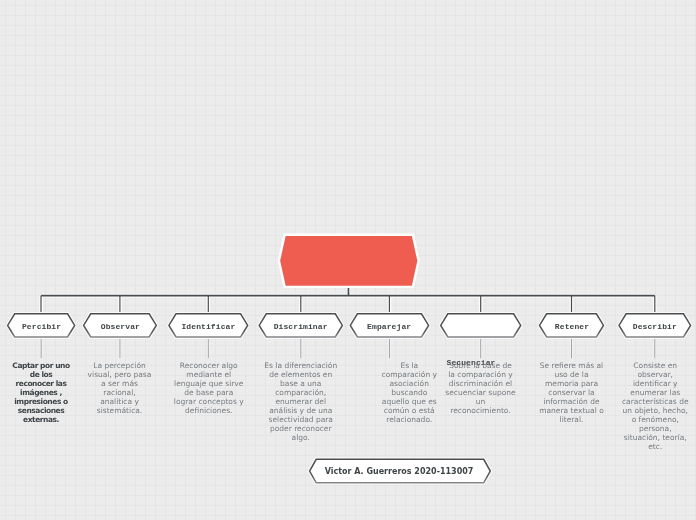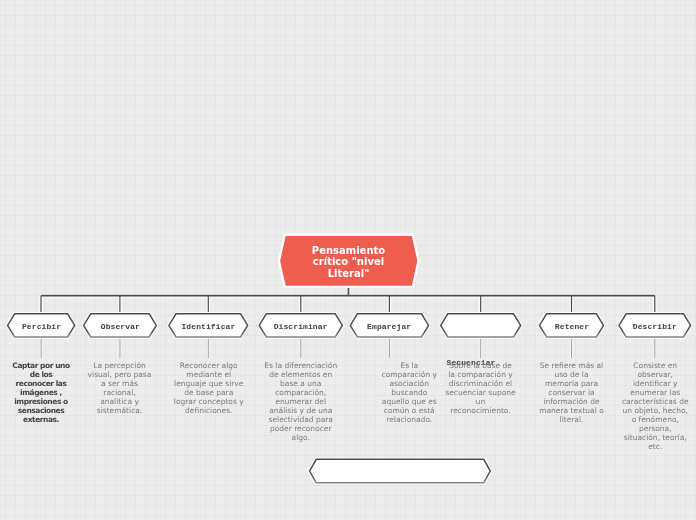--- a/index.html
+++ b/index.html
@@ -108,37 +108,35 @@
       <path class="hexshape" d="M626.1 313.75 L683.5 313.75 L690.6 325.38 L683.5 337.0 L626.1 337.0 L619 325.38 Z"></path>
       <path class="hexshape" d="M316.2 459.3 L483.7 459.3 L490.3 471.05 L483.7 482.8 L316.2 482.8 L309.6 471.05 Z"></path>
     </g>
 
     <g id="root-group">
       <path id="root-outline" d="M283.6 233.6 L413.9 233.6 L419.65 260.8 L413.9 288 L283.6 288 L277.85 260.8 Z"></path>
       <path id="root-body" d="M285.65 235.9 L411.85 235.9 L417.35 260.8 L411.85 285.7 L285.65 285.7 L280.15 260.8 Z"></path>
     </g>
   </svg>
 
-  <div class="root-label">Pensamiento
-crítico "nivel
-Literal"</div>
 
   <div id="branch-labels">
     <div class="hlabel" style="left:7.6px;width:67.1px;">Percibir</div>
     <div class="desc bold" style="left:10.15px;width:62px;">Captar por uno de los reconocer las imágenes , impresiones o sensaciones externas.</div>
     <div class="hlabel" style="left:83.6px;width:72.7px;">Observar</div>
     <div class="desc" style="left:87.45px;width:65px;">La percepción visual, pero pasa a ser más racional, analítica y sistemática.</div>
     <div class="hlabel" style="left:168.9px;width:78.8px;">Identificar</div>
     <div class="desc" style="left:172.55px;width:71.5px;">Reconocer algo mediante el lenguaje que sirve de base para lograr conceptos y definiciones.</div>
     <div class="hlabel" style="left:259.2px;width:83.2px;">Discriminar</div>
     <div class="desc" style="left:262.05px;width:77.5px;">Es la diferenciación de elementos en base a una comparación, enumerar del análisis y de una selectividad para poder reconocer algo.</div>
     <div class="hlabel" style="left:350.3px;width:78.3px;">Emparejar</div>
     <div class="desc" style="left:359.2px;width:60.5px;margin-left:20px;">Es la comparación y asociación buscando aquello que es común o está relacionado.</div>
     <div class="hlabel" style="left:440.7px;width:60px;margin-top:36px;">Secuenciar</div>
     <div class="desc" style="left:445.2px;width:71px;">Sobre la base de la comparación y discriminación el secuenciar supone un reconocimiento.</div>
     <div class="hlabel" style="left:539.5px;width:64.0px;">Retener</div>
     <div class="desc" style="left:538.0px;width:67px;">Se refiere más al uso de la memoria para conservar la información de manera textual o literal.</div>
     <div class="hlabel" style="left:619.0px;width:71.6px;">Describir</div>
     <div class="desc" style="left:620.55px;width:68.5px;">Consiste en observar, identificar y enumerar las características de un objeto, hecho, o fenómeno, persona, situación, teoría, etc.</div>
   </div>
 
+  <div class="flabel">Victor A. Guerreros 2020-113007</div>
 
 </div>
 
 </body></html>

